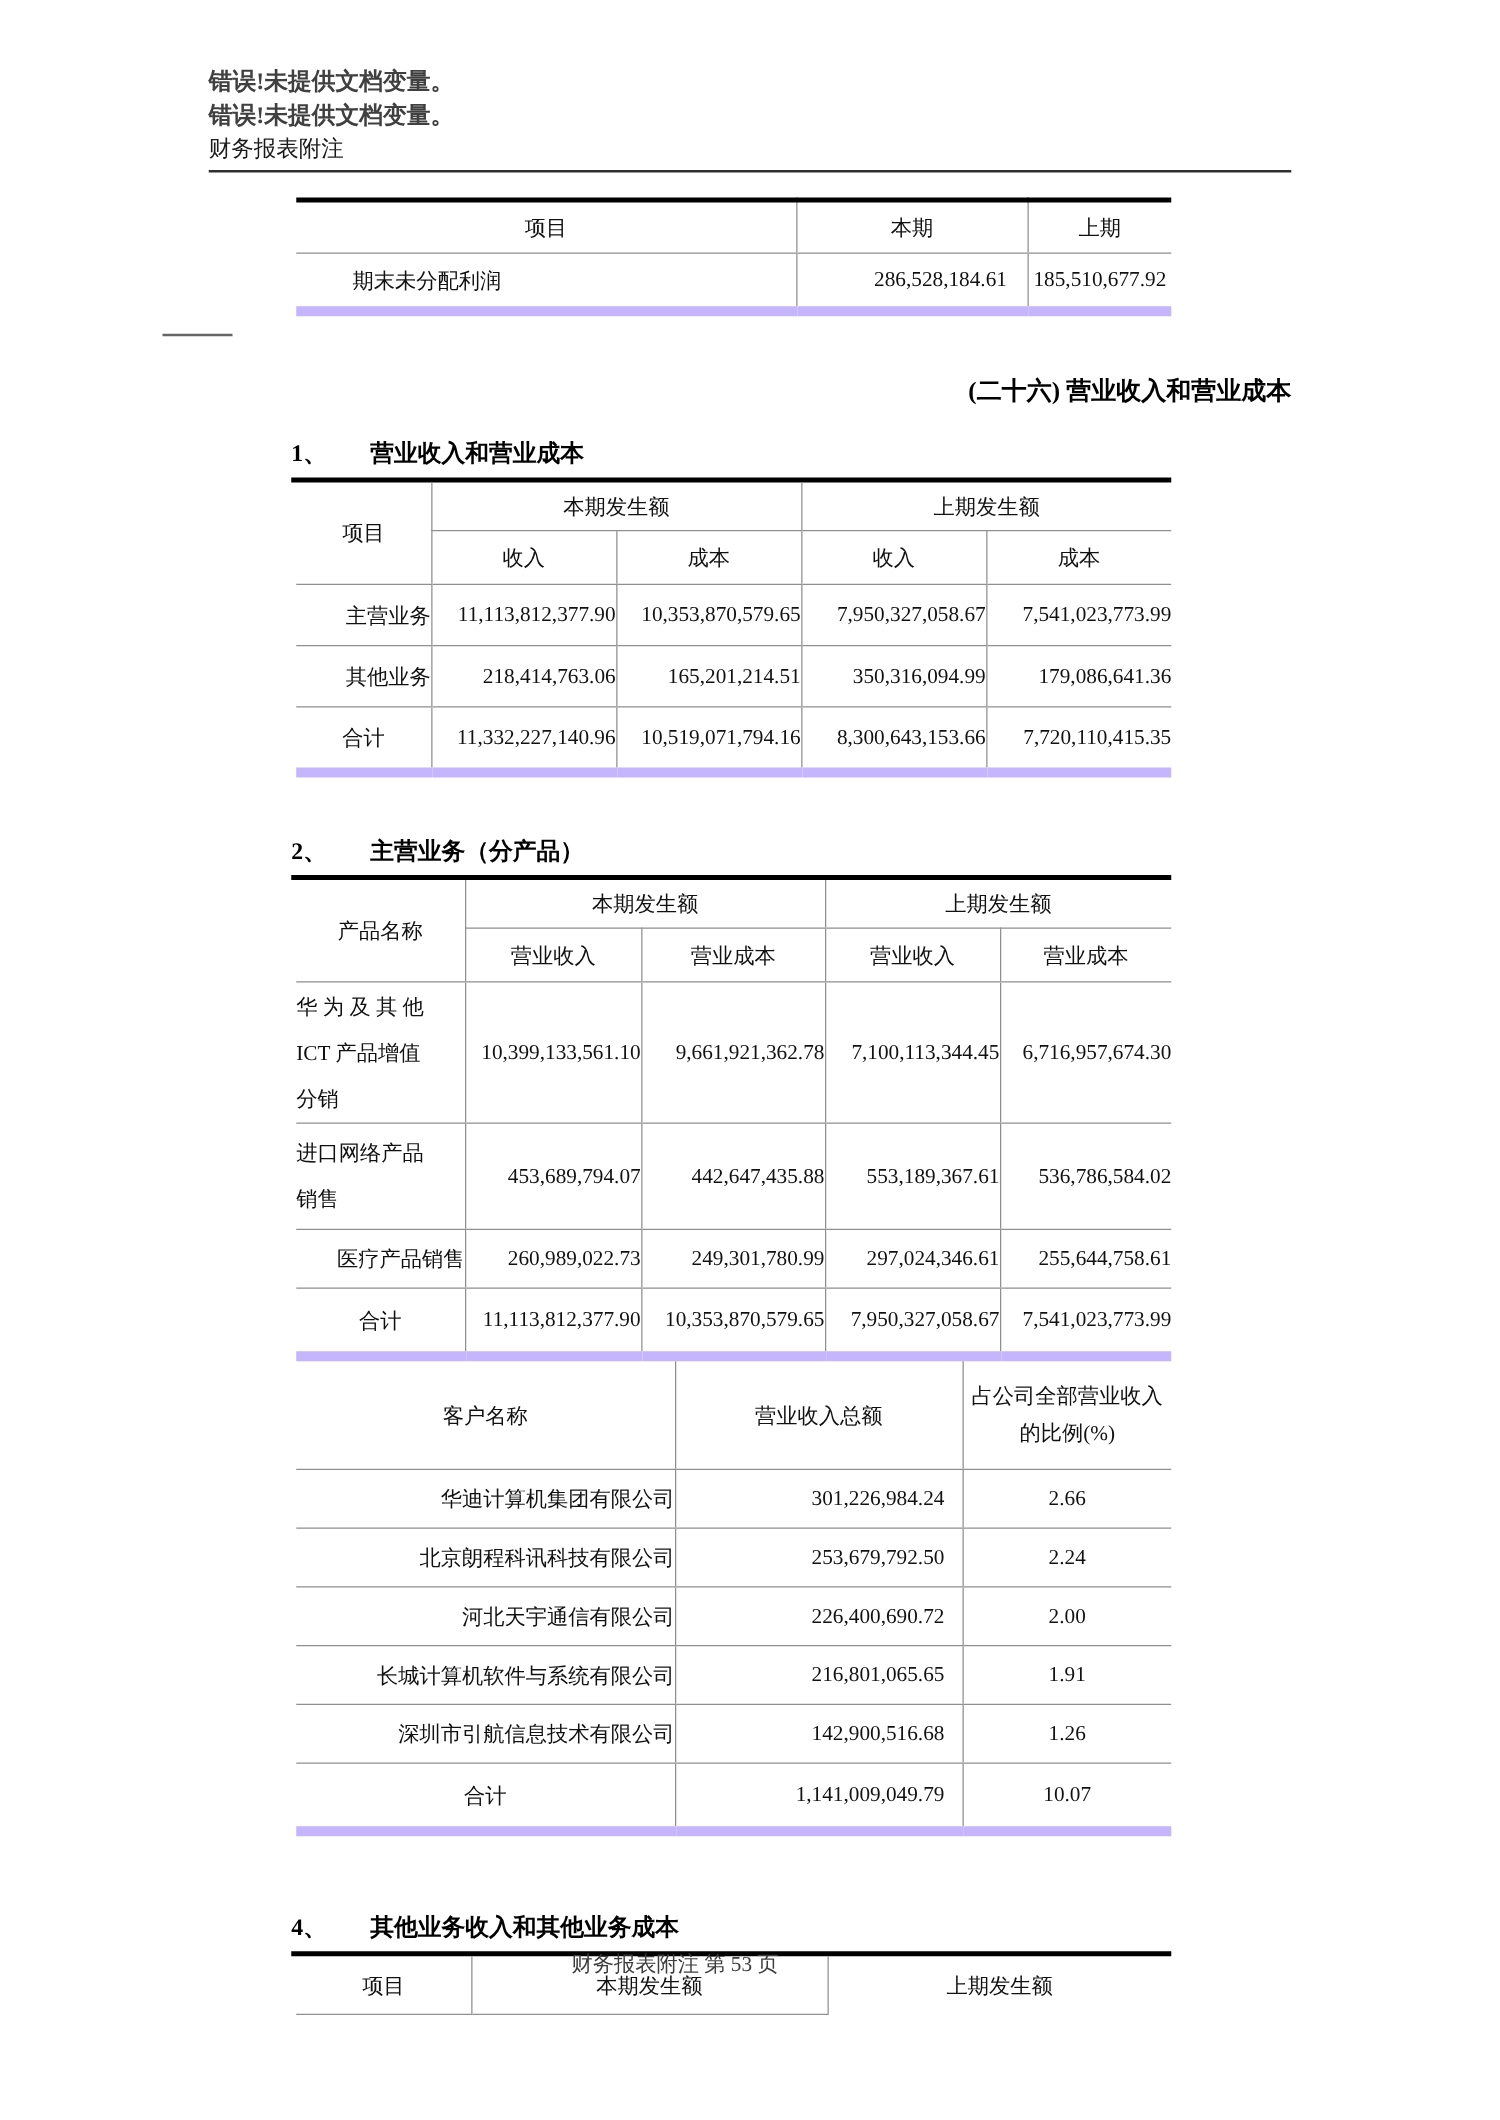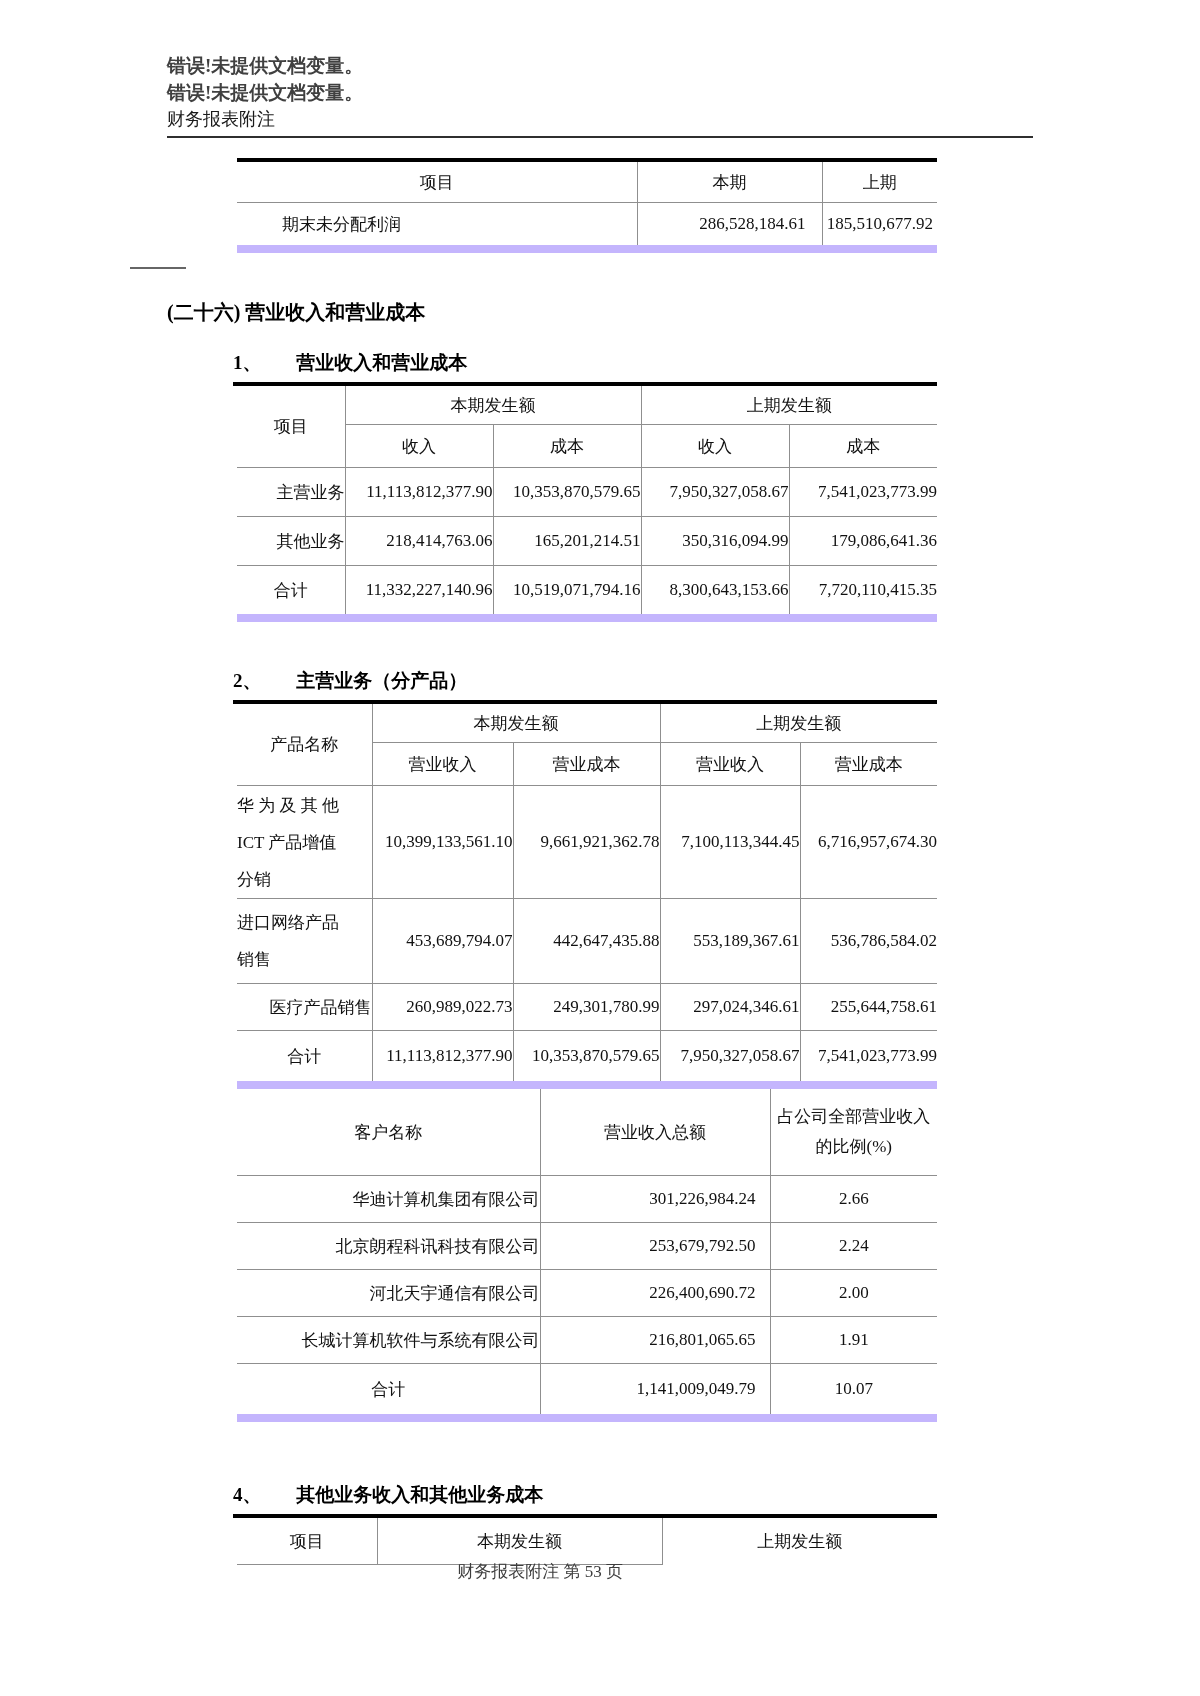--- a/index.html
+++ b/index.html
@@ -5,21 +5,21 @@
   html,body{margin:0;padding:0;background:#ffffff;}
   .page{
     position:relative;width:1200px;height:1696px;overflow:hidden;background:#fff;
     font-family:"Liberation Serif","DejaVu Serif",serif;color:#111;
   }
   .doc{padding:52px 167px 0 167px;}
   .hdr-line{font-weight:bold;font-size:19px;line-height:27px;color:#404040;}
   .hdr-plain{font-size:18px;line-height:26px;color:#1a1a1a;}
   .hdr-rule{border-top:2.5px solid #2f2f2f;margin-top:4px;width:866px;}
   .stray-mark{width:56px;border-top:2px solid #666;margin:14px 0 0 -37px;}
-  .section-heading{margin-top:30px;font-size:20px;font-weight:bold;color:#000;}
+  .section-heading{margin-top:30px;font-size:20px;font-weight:bold;color:#000;text-align:right;}
   .subheading{margin:24px 0 0 66px;width:704px;border-bottom:4px solid #000;
     padding-bottom:6px;font-size:19px;font-weight:bold;color:#000;box-sizing:border-box;}
   .subheading .sh-title{margin-left:30px;margin-top:21px;}
   .mt1{margin-top:24px;}
   .mt2{margin-top:46px;}
   .mt3{margin-top:64px;}
   .mt4{margin-top:60px;}
   table.t{border-collapse:collapse;table-layout:fixed;width:700px;margin-left:70px;
     font-size:17px;color:#111;}
   table.t td{vertical-align:middle;padding:0;overflow:hidden;}
@@ -211,20 +211,25 @@
       <tr class="h46">
         <td class="itm bb">河北天宇通信有限公司</td>
         <td class="num bb vl" style="padding-right:14px;">226,400,690.72</td>
         <td class="c bb vl">2.00</td>
       </tr>
       <tr class="h46">
         <td class="itm bb">长城计算机软件与系统有限公司</td>
         <td class="num bb vl" style="padding-right:14px;">216,801,065.65</td>
         <td class="c bb vl">1.91</td>
       </tr>
+      <tr class="h46">
+        <td class="itm bb">深圳市引航信息技术有限公司</td>
+        <td class="num bb vl" style="padding-right:14px;">142,900,516.68</td>
+        <td class="c bb vl">1.26</td>
+      </tr>
       <tr class="h50">
         <td class="c bbk">合计</td>
         <td class="num bbk vl" style="padding-right:14px;">1,141,009,049.79</td>
         <td class="c bbk vl">10.07</td>
       </tr>
     </tbody>
       </table>
 
     <div class="subheading mt4">
       <span>4、</span>

